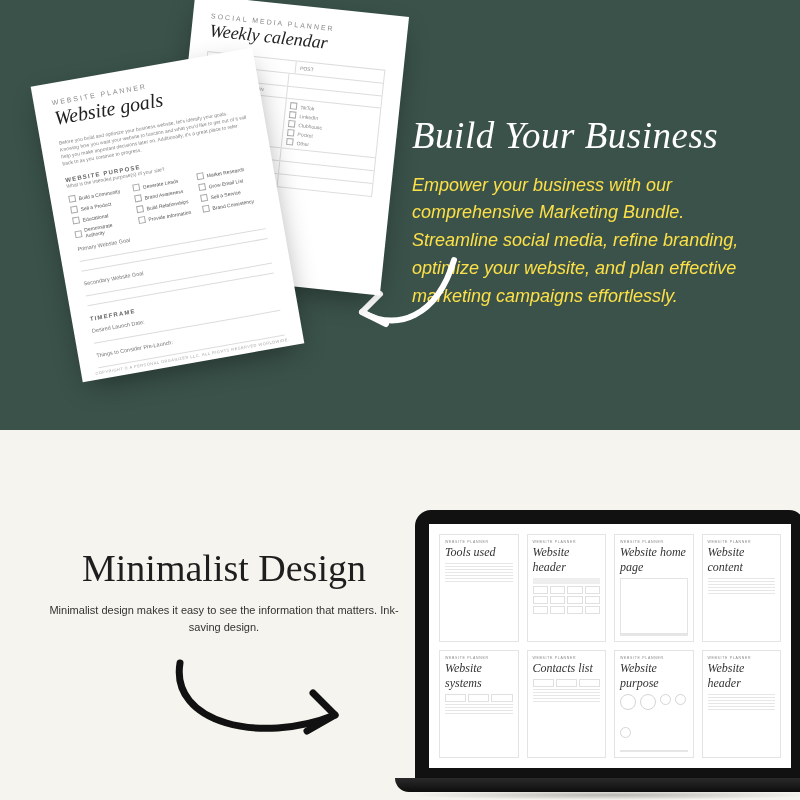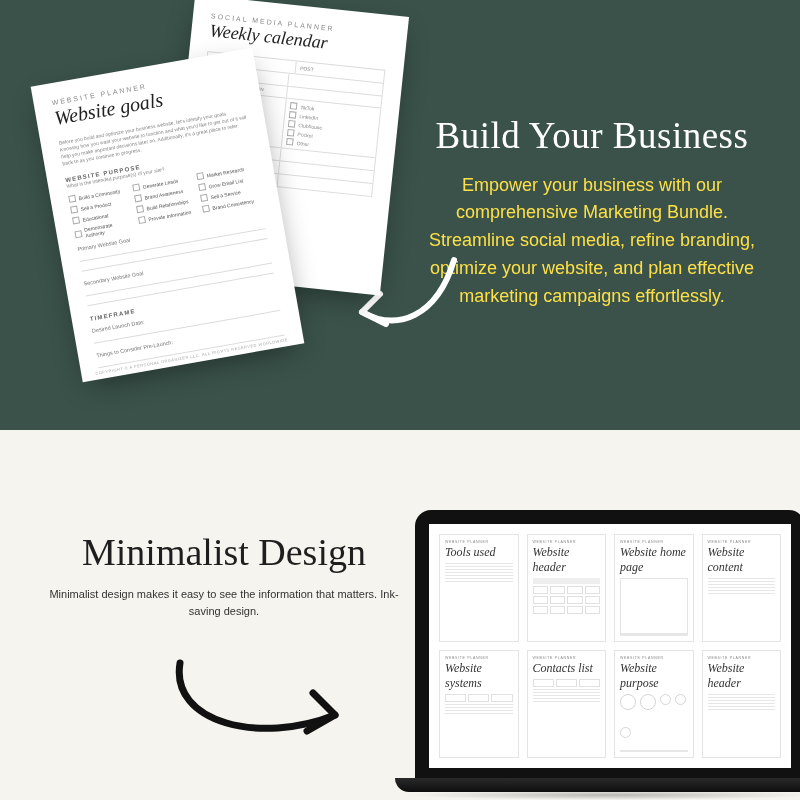--- a/index.html
+++ b/index.html
@@ -19,21 +19,21 @@
   }
 
   
   .top{
     position:absolute;left:0;top:0;width:800px;height:430px;
     background:var(--dark-green);
     overflow:visible;
   }
   .top-copy{
     position:absolute;right:28px;top:115px;width:360px;
-    color:#fff;text-align:center;
+    color:#fff;text-align:left;font-style:italic;
   }
   .top-copy h1{
     margin:0 0 14px 0;
     font-weight:400;
     font-family:Georgia,serif;
     font-size:37px;line-height:1.15;
     letter-spacing:.5px;
   }
   .top-copy p{
     margin:0;
@@ -102,21 +102,21 @@
     position:absolute;left:0;right:0;bottom:4px;text-align:center;
     font-size:4px;letter-spacing:.5px;color:#aaa;
   }
 
   
   .bottom{
     position:absolute;left:0;top:430px;width:800px;height:370px;
     background:var(--cream);
   }
   .bottom-copy{
-    position:absolute;left:34px;top:100px;width:380px;text-align:center;
+    position:absolute;left:34px;top:116px;width:380px;text-align:center;
   }
   .bottom-copy h2{
     margin:0 0 12px 0;font-weight:400;font-family:Georgia,serif;
     font-size:38px;color:var(--ink);
   }
   .bottom-copy p{
     margin:0;font-family:'Helvetica Neue',Arial,sans-serif;
     font-size:11px;line-height:1.55;color:#333;
   }
   .arrow-right{

